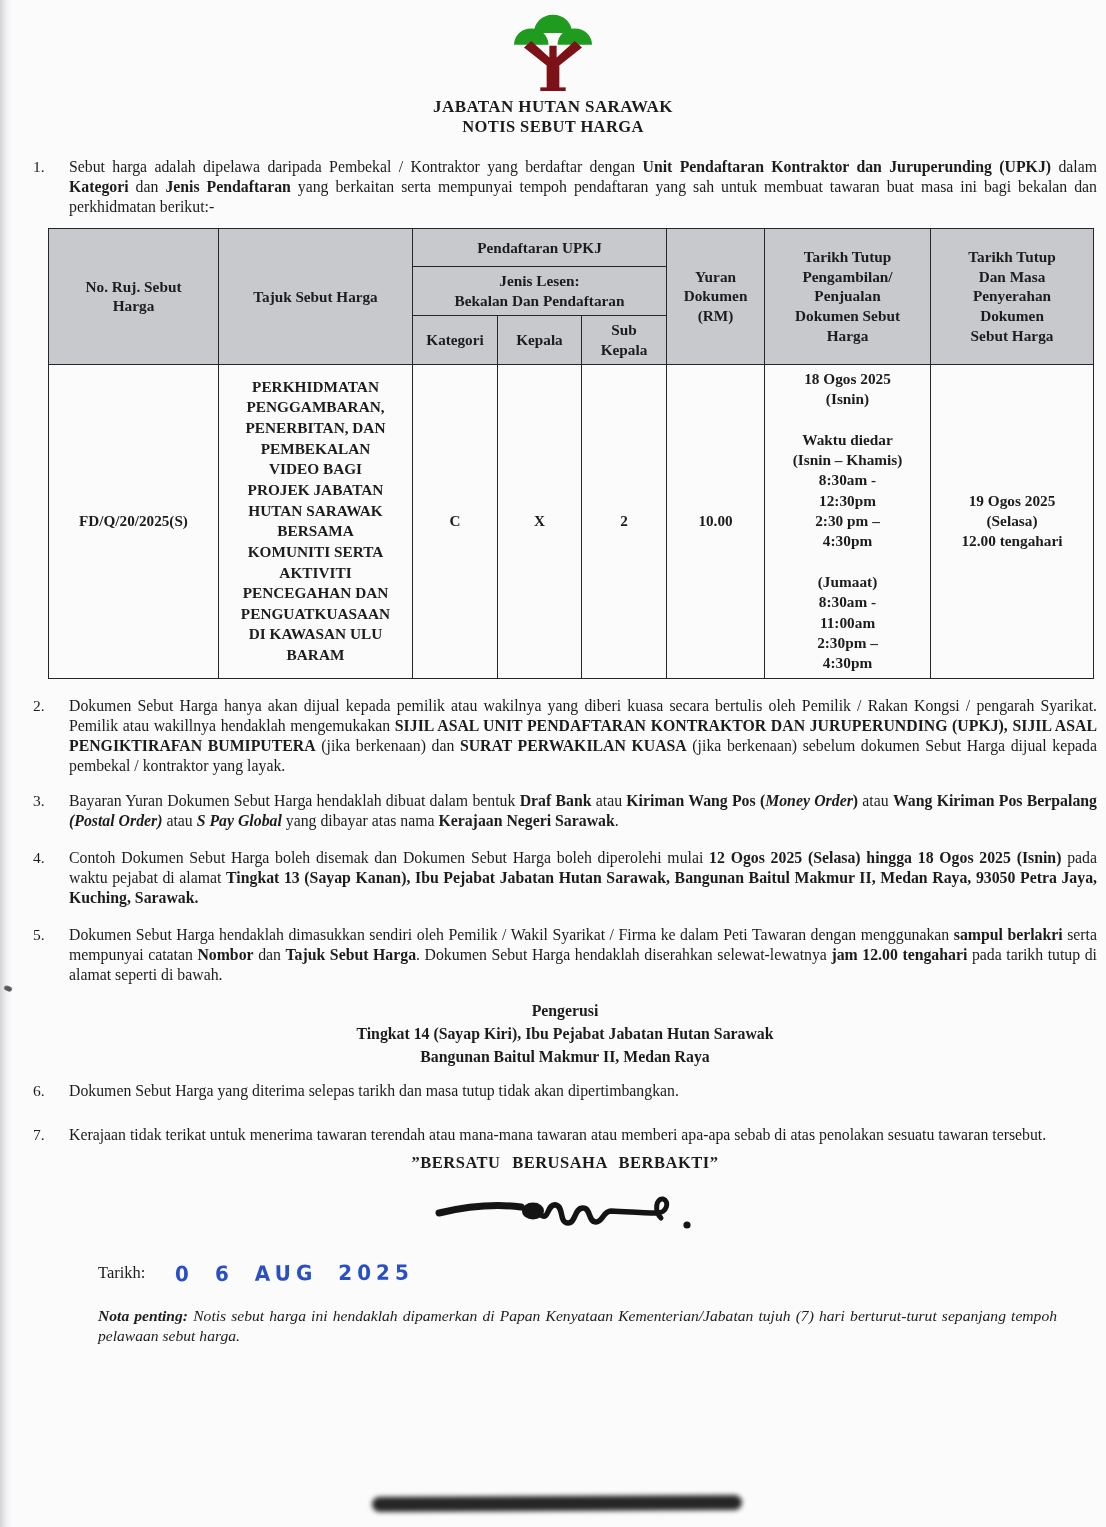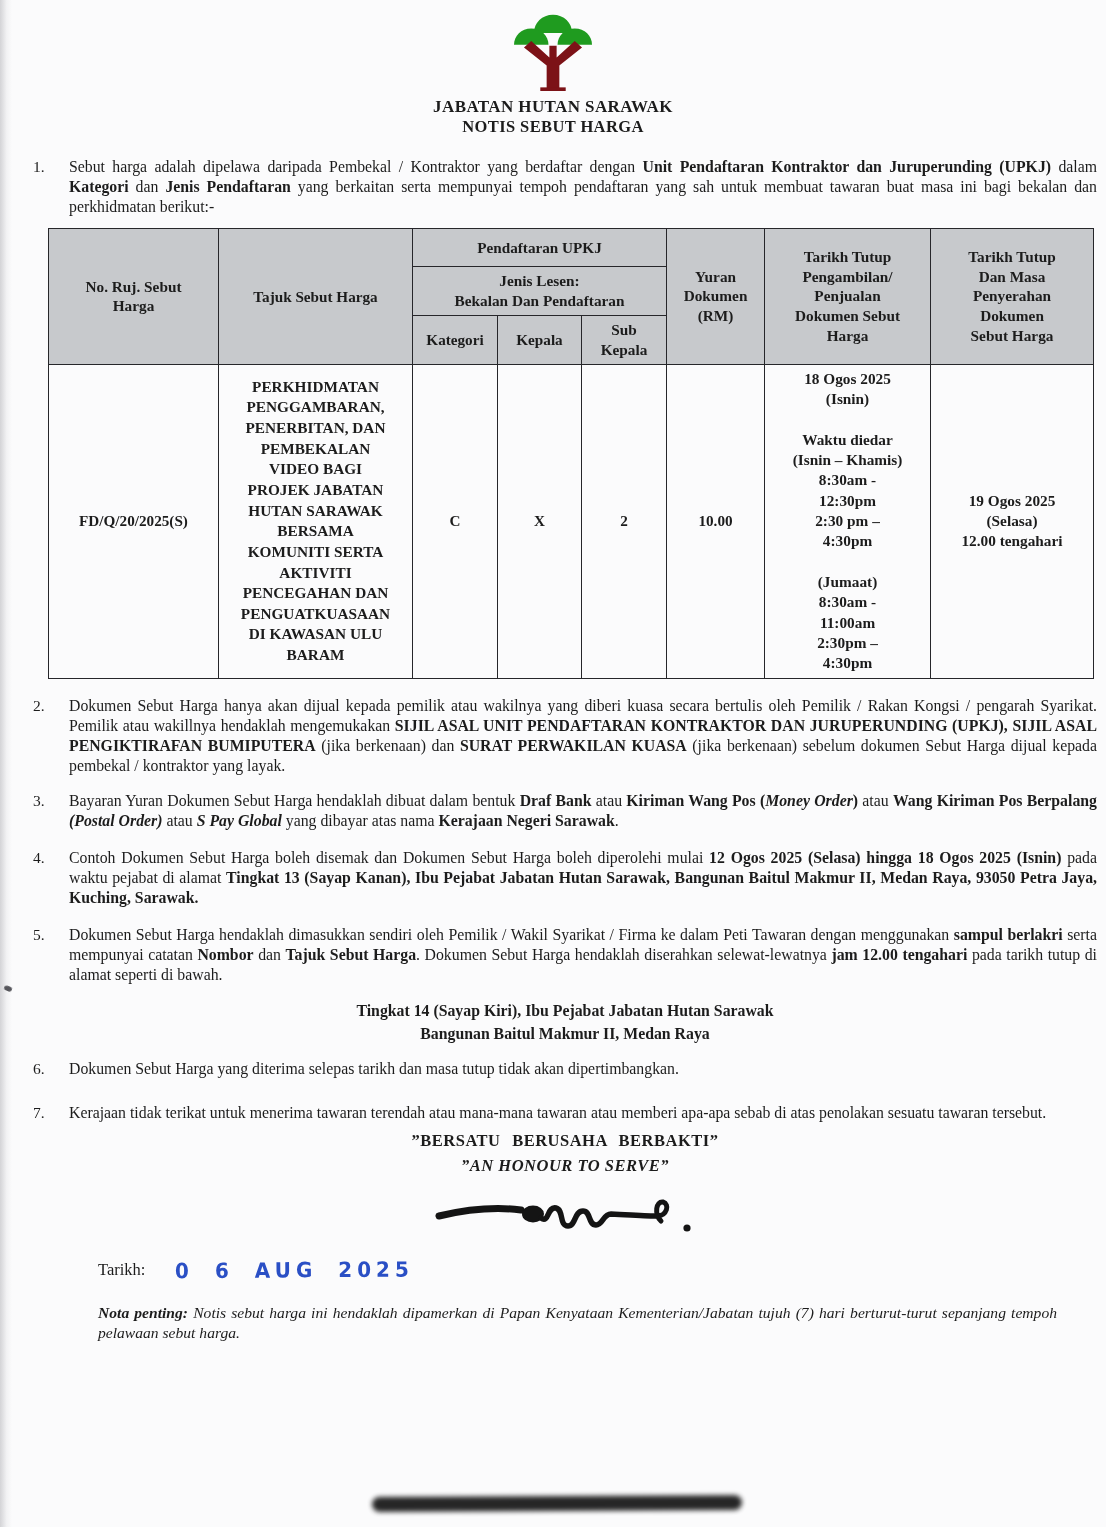--- a/index.html
+++ b/index.html
@@ -44,21 +44,21 @@
   .body-row td { height:288px; }
 
   .center-block { text-align:center; font-weight:bold; font-size:15.8px; line-height:1.43; }
   .addr-block { margin-top:15px; }
   .motto { margin-top:6px; font-size:16.5px; letter-spacing:0.5px; }
   .motto .line1 { word-spacing:7px; }
   .motto .line2 { font-style:italic; margin-top:2px; }
   .sig-wrap { text-align:center; margin-top:6px; }
   .sig-name-block { text-align:center; font-weight:bold; font-size:16.2px; line-height:1.4; }
 
-  .date-row { margin-top:14px; padding-left:65px; display:flex; align-items:center; }
+  .date-row { margin-top:20px; padding-left:65px; display:flex; align-items:center; }
   .date-label { font-size:16.5px; }
   .date-stamp {
     font-family:"DejaVu Sans", sans-serif;
     color:#2a4fc5; font-weight:bold; font-size:20px;
     letter-spacing:5px; word-spacing:9px;
     margin-left:30px; transform:rotate(-0.4deg) scaleY(1.05);
   }
   .note-row { margin-top:21px; padding-left:65px; padding-right:40px; font-size:15.6px; line-height:1.3; text-align:justify; }
 
   .tick-mark {
@@ -191,36 +191,36 @@
     <div class="para">
       <div class="para-num">4.</div>
       <div class="para-body"><span>Contoh Dokumen Sebut Harga boleh disemak dan Dokumen Sebut Harga boleh diperolehi mulai </span><span style="font-weight: bold;">12 Ogos 2025 (Selasa) hingga 18 Ogos 2025 (Isnin)</span><span> pada waktu pejabat di alamat </span><span style="font-weight: bold;">Tingkat 13 (Sayap Kanan), Ibu Pejabat Jabatan Hutan Sarawak, Bangunan Baitul Makmur II, Medan Raya, 93050 Petra Jaya, Kuching, Sarawak.</span></div>
     </div>
     <div class="para">
       <div class="para-num">5.</div>
       <div class="para-body"><span>Dokumen Sebut Harga hendaklah dimasukkan sendiri oleh Pemilik / Wakil Syarikat / Firma ke dalam Peti Tawaran dengan menggunakan </span><span style="font-weight: bold;">sampul berlakri</span><span> serta mempunyai catatan </span><span style="font-weight: bold;">Nombor</span><span> dan </span><span style="font-weight: bold;">Tajuk Sebut Harga</span><span>. Dokumen Sebut Harga hendaklah diserahkan selewat-lewatnya </span><span style="font-weight: bold;">jam 12.00 tengahari</span><span> pada tarikh tutup di alamat seperti di bawah.</span></div>
     </div>
 
     <div class="center-block addr-block">
+      <div>Pengerusi</div>
       <div>Tingkat 14 (Sayap Kiri), Ibu Pejabat Jabatan Hutan Sarawak</div>
       <div>Bangunan Baitul Makmur II, Medan Raya</div>
     </div>
 
     <div class="para" style="margin-top:13px;">
       <div class="para-num">6.</div>
       <div class="para-body"><span>Dokumen Sebut Harga yang diterima selepas tarikh dan masa tutup tidak akan dipertimbangkan.</span></div>
     </div>
     <div class="para" style="margin-top:24px;">
       <div class="para-num">7.</div>
       <div class="para-body"><span>Kerajaan tidak terikat untuk menerima tawaran terendah atau mana-mana tawaran atau memberi apa-apa sebab di atas penolakan sesuatu tawaran tersebut.</span></div>
     </div>
 
     <div class="center-block motto">
       <div class="line1">”BERSATU BERUSAHA BERBAKTI”</div>
-      <div class="line2">”AN HONOUR TO SERVE”</div>
     </div>
 
     <div class="sig-wrap">
       <svg width="280" height="56" viewBox="0 0 280 56">
         <path d="M14,32 C44,25 72,23 96,26" fill="none" stroke="#141414" stroke-width="7" stroke-linecap="round"></path>
         <ellipse cx="108" cy="30" rx="11" ry="8.5" fill="#141414"></ellipse>
         <path d="M116,34 C124,40 122,22 131,24 C139,26 134,42 143,42 C151,42 149,27 158,27 C166,27 163,41 171,41 C178,41 178,30 186,30 C208,31 224,32 232,32" fill="none" stroke="#141414" stroke-width="5.5" stroke-linecap="round"></path>
         <path d="M232,32 C242,32 245,20 238,18 C231,17 229,30 236,37" fill="none" stroke="#141414" stroke-width="5" stroke-linecap="round"></path>
         <circle cx="262" cy="44" r="3.6" fill="#141414"></circle>
       </svg>

